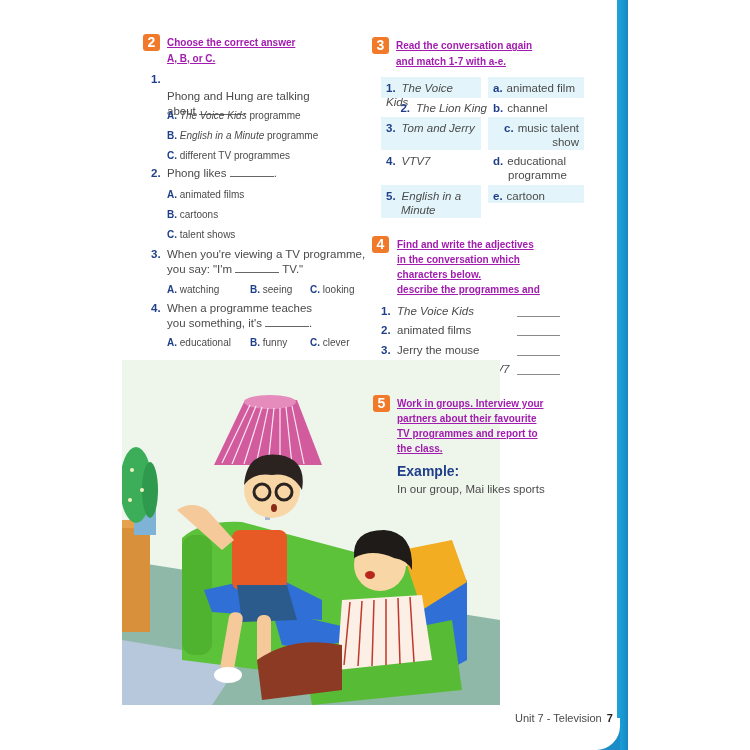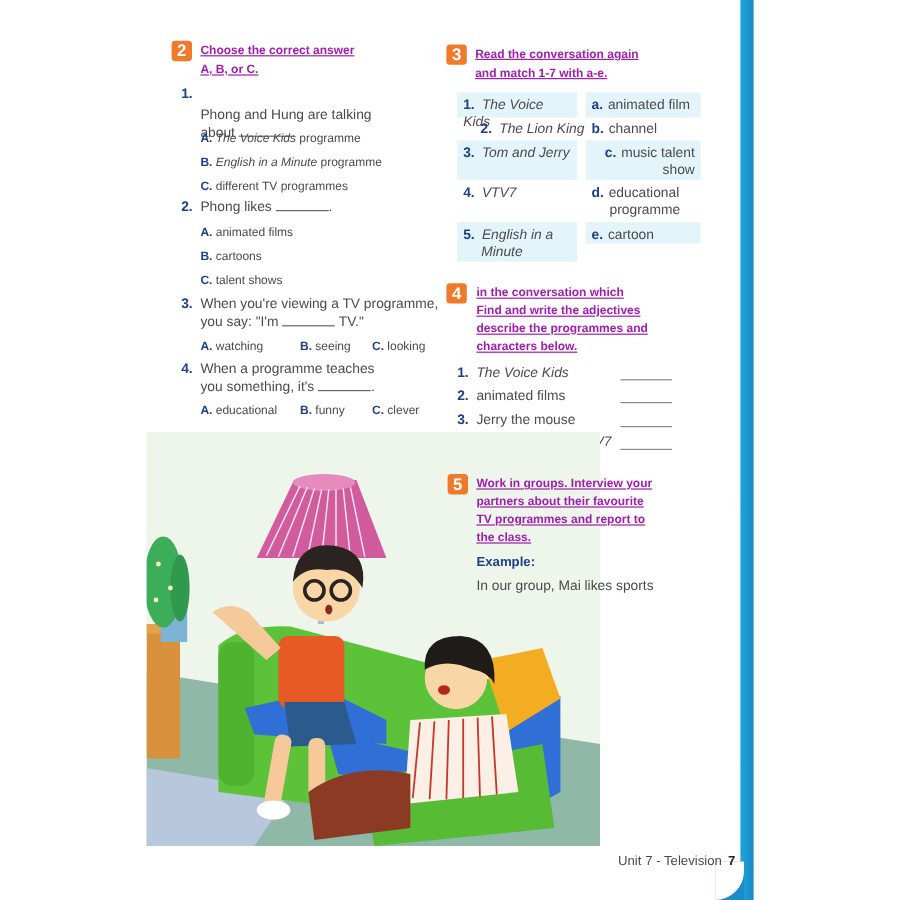--- a/index.html
+++ b/index.html
@@ -42,21 +42,21 @@
 
     
     .mcell { position: absolute; font-size: 11.5px; line-height: 14px; color: #4a4a4a; padding: 4px 5px; }
     .mcell.shade { background: #e3f5fa; }
     .mcell .letter { color: #1f3f8a; font-weight: bold; margin-right: 4px; }
     .mcell .mnum { color: #1f3f8a; font-weight: bold; margin-right: 6px; }
     .mcell .ind { display: block; padding-left: 15px; }
 
     .adj-line { position: absolute; width: 43px; height: 1px; background: #8a8a8a; }
 
-    .example-label { position: absolute; color: #1f3f8a; font-size: 11px; font-weight: bold; }
+    .example-label { position: absolute; color: #1f3f8a; font-size: 14px; font-weight: bold; }
     .example-text { position: absolute; font-size: 11.5px; line-height: 15px; color: #4a4a4a; }
 
     
     .illus { position: absolute; left: 122px; top: 360px; width: 378px; height: 345px; overflow: hidden; background: #eef6ec; }
     .footer { position: absolute; font-size: 11px; color: #4a4a4a; white-space: nowrap; }
     .footer b { color: #222; margin-left: 5px; }
   </style>
 </head>
 <body>
 
@@ -124,24 +124,24 @@
     <div class="mcell shade" style="left:488px; top:77px; width:96px; height:21px;"><span class="letter">a.</span><span>animated film</span></div>
     <div class="mcell" style="left:488px; top:97px; width:96px; height:20px;"><span class="letter">b.</span><span>channel</span></div>
     <div class="mcell shade" style="left:488px; top:117px; width:96px; height:33px;text-align:right;"><span class="letter">c.</span><span>music talent</span><span class="ind">show</span></div>
     <div class="mcell" style="left:488px; top:150px; width:96px; height:34px;"><span class="letter">d.</span><span>educational</span><span class="ind">programme</span></div>
     <div class="mcell shade" style="left:488px; top:185px; width:96px; height:18px;"><span class="letter">e.</span><span>cartoon</span></div>
   </div>
 
   <div>
     <div class="num-badge" style="left:372px; top:236px;">4</div>
     <div class="heading" style="left:397px; top:237px; line-height:15px;">
+      <div>Find and write the adjectives</div>
       <div>in the conversation which</div>
-      <div>Find and write the adjectives</div>
+      <div>characters below.</div>
       <div>describe the programmes and</div>
-      <div>characters below.</div>
     </div>
 
     <div class="q-num" style="left:381px; top:305px;">1.</div>
     <div class="q-text it" style="left:397px; top:304px;">The Voice Kids</div>
     <div class="adj-line" style="left:517px; top:316px;"></div>
 
     <div class="q-num" style="left:381px; top:324px;">2.</div>
     <div class="q-text" style="left:397px; top:323px;">animated films</div>
     <div class="adj-line" style="left:517px; top:335px;"></div>
 

